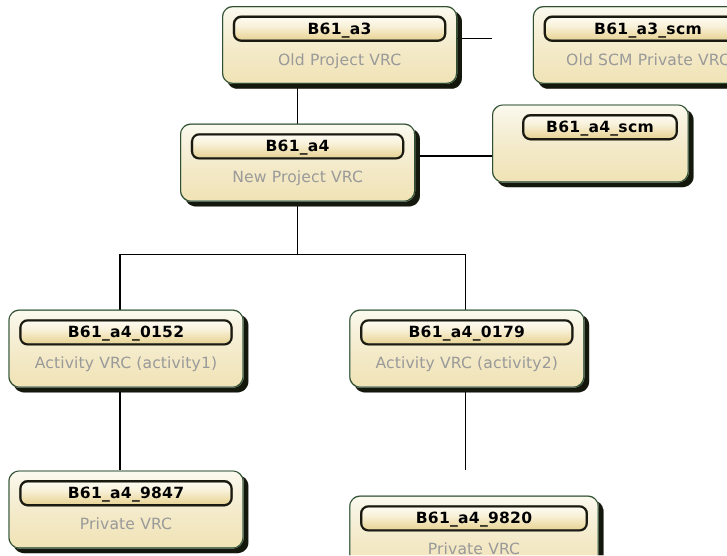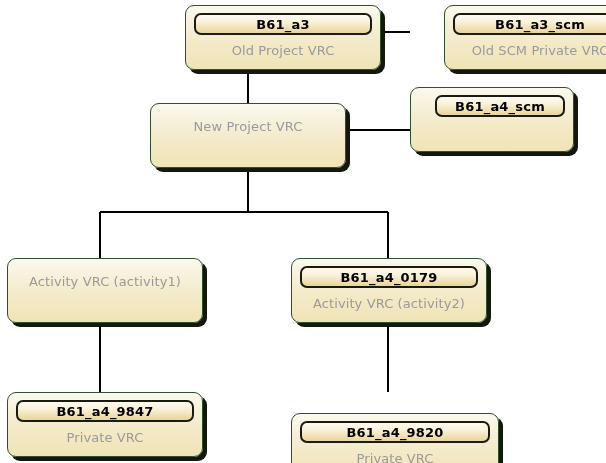--- a/index.html
+++ b/index.html
@@ -104,26 +104,28 @@
   <div id="nodes-layer">
       <div class="node" style="left: 150px; top: 5px; width: 196px; height: 65px; margin-left: 35px;">
         <div class="node-title">B61_a3</div>
         <div class="node-subtitle">Old Project VRC</div>
       </div>
       <div class="node" style="left: 410px; top: 5px; width: 192px; height: 65px; margin-left: 34px;">
         <div class="node-title">B61_a3_scm</div>
         <div class="node-subtitle">Old SCM Private VRC</div>
       </div>
       <div class="node" style="left: 150px; top: 103px; width: 196px; height: 65px;">
+        <div class="node-title">B61_a4</div>
         <div class="node-subtitle">New Project VRC</div>
       </div>
       <div class="node" style="left: 410px; top: 87px; width: 164px; height: 65px; padding-left: 24px;">
         <div class="node-title">B61_a4_scm</div>
       </div>
       <div class="node" style="left: 7px; top: 258px; width: 196px; height: 65px;">
+        <div class="node-title">B61_a4_0152</div>
         <div class="node-subtitle">Activity VRC (activity1)</div>
       </div>
       <div class="node" style="left: 291px; top: 258px; width: 196px; height: 65px;">
         <div class="node-title">B61_a4_0179</div>
         <div class="node-subtitle">Activity VRC (activity2)</div>
       </div>
       <div class="node" style="left: 7px; top: 392px; width: 196px; height: 65px;">
         <div class="node-title">B61_a4_9847</div>
         <div class="node-subtitle">Private VRC</div>
       </div>

